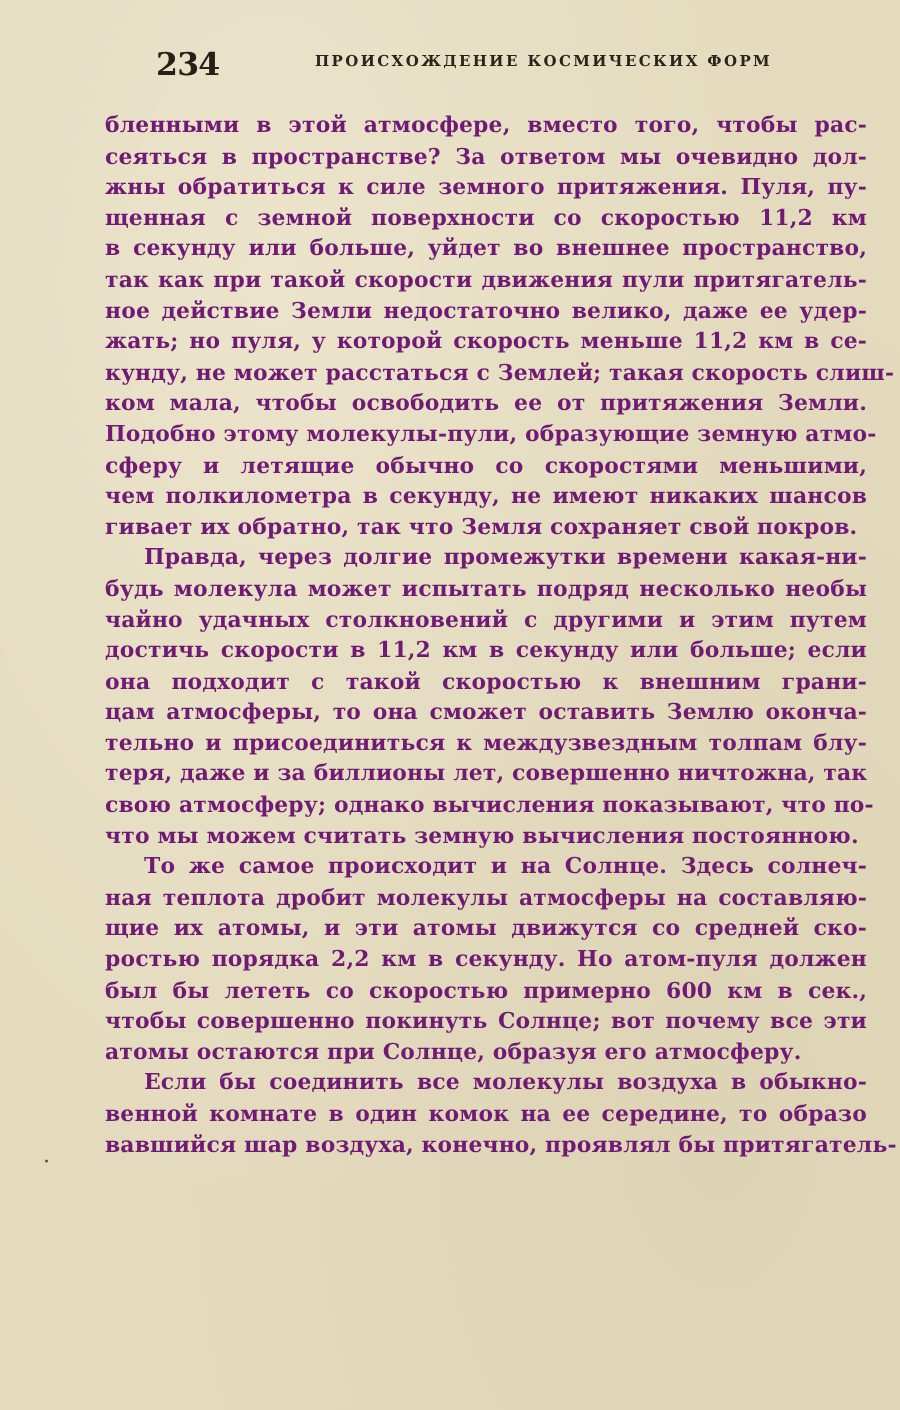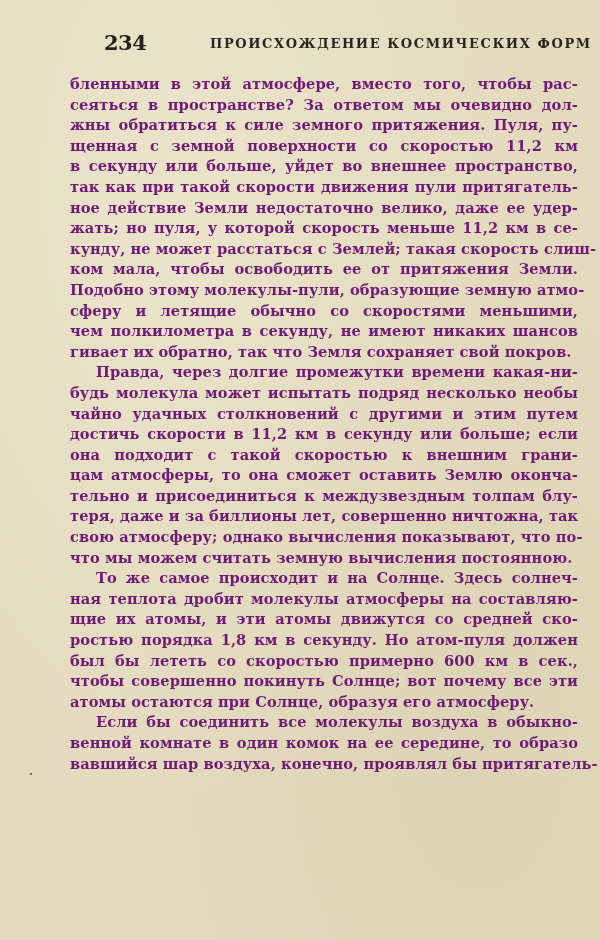--- a/index.html
+++ b/index.html
@@ -39,21 +39,21 @@
       font-size: 21px;
       font-weight: bold;
       letter-spacing: -0.5px;
       color: #26201a;
     }
     .running-title {
       position: absolute;
       left: 106px;
       top: 6px;
       font-family: "DejaVu Serif", serif;
-      font-size: 13px;
+      font-size: 10px;
       font-weight: bold;
       letter-spacing: 1.6px;
       text-transform: uppercase;
       color: #2a241c;
       font-variant: small-caps;
     }
     .text-block {
       position: absolute;
       left: 70px;
       top: 74px;
@@ -121,21 +121,21 @@
       <div class="line">тельно и присоединиться к междузвездным толпам блу-</div>
       <div class="line">теря, даже и за биллионы лет, совершенно ничтожна, так</div>
       <div class="line">свою атмосферу; однако вычисления показывают, что по-</div>
       <div class="line last">что мы можем считать земную вычисления постоянною.</div>
     </div>
 
     <div>
       <div class="line indent">То же самое происходит и на Солнце. Здесь солнеч-</div>
       <div class="line">ная теплота дробит молекулы атмосферы на составляю-</div>
       <div class="line">щие их атомы, и эти атомы движутся со средней ско-</div>
-      <div class="line">ростью порядка 1,8 км в секунду. Но атом-пуля должен</div>
+      <div class="line">ростью порядка 2,2 км в секунду. Но атом-пуля должен</div>
       <div class="line">был бы лететь со скоростью примерно 600 км в сек.,</div>
       <div class="line">чтобы совершенно покинуть Солнце; вот почему все эти</div>
       <div class="line last">атомы остаются при Солнце, образуя его атмосферу.</div>
     </div>
 
     <div>
       <div class="line indent">Если бы соединить все молекулы воздуха в обыкно-</div>
       <div class="line">венной комнате в один комок на ее середине, то образо</div>
       <div class="line">вавшийся шар воздуха, конечно, проявлял бы притягатель-</div>
     </div>

